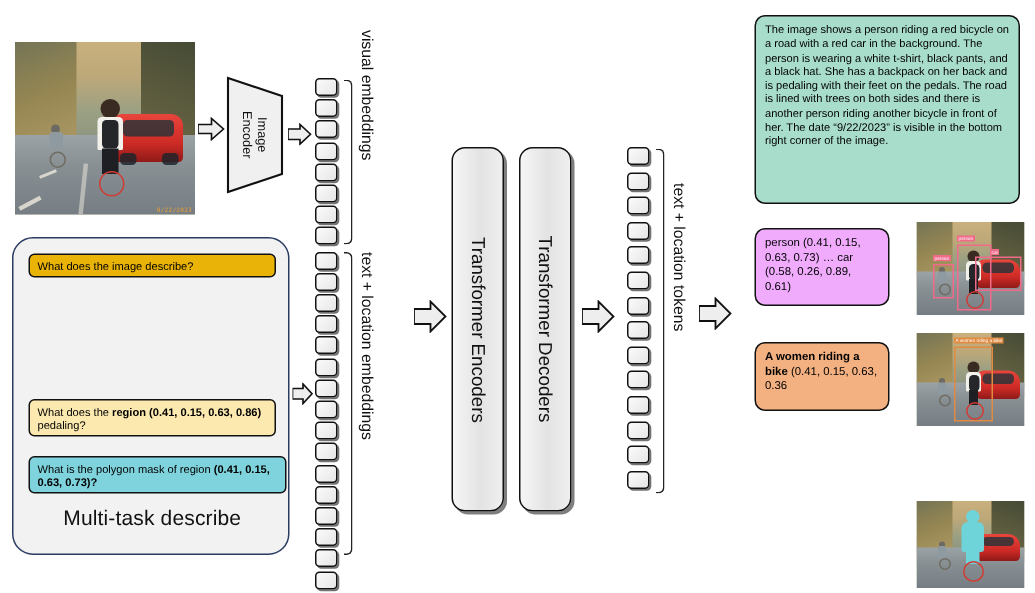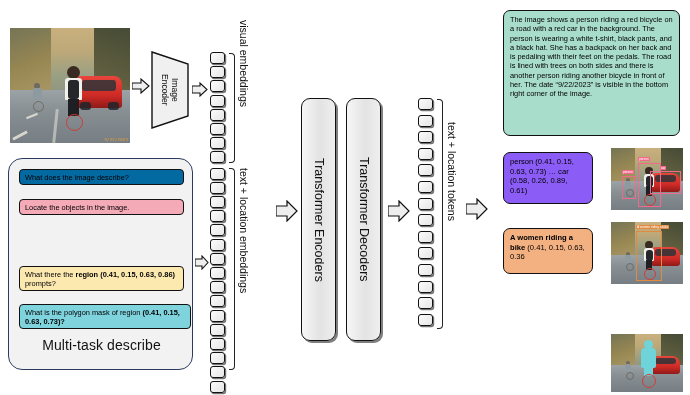--- a/index.html
+++ b/index.html
@@ -117,31 +117,28 @@
     <div class="rider2" style="left:20px;top:55px;width:14px;height:32px;">
       <div class="h" style="left:4px;top:0;width:6px;height:6px;"></div>
       <div class="b" style="left:3px;top:5px;width:9px;height:12px;"></div>
       <div class="w" style="left:3px;top:18px;width:9px;height:9px;"></div>
     </div>
     <div class="stamp">9/22/2023</div>
   </div>
 
   <div class="prompt-panel" style="left:8px;top:158px;width:185px;height:212px;">
 
-    <div class="pbox" style="left:10px;top:10px;width:165px;height:16px;background:#0369a1;">
+    <div class="pbox" style="left:10px;top:10px;width:165px;height:16px;background:#eab308;">
       <span>What does the image describe?</span>
     </div>
 
-    <div class="pbox" style="left:10px;top:40px;width:165px;height:16px;background:#f5aab7;">
-      <span>Locate the objects in the image.</span>
-    </div>
 
 
     <div class="pbox" style="left:10px;top:107px;width:165px;height:25px;background:#fbe9b0;">
-      <span>What there the </span><b>region (0.41, 0.15, 0.63, 0.86)</b><span> prompts?</span>
+      <span>What does the </span><b>region (0.41, 0.15, 0.63, 0.86)</b><span> pedaling?</span>
     </div>
 
     <div class="pbox" style="left:10px;top:145px;width:172px;height:25px;background:#7fd3dd;">
       <span>What is the polygon mask of region </span><b>(0.41, 0.15, 0.63, 0.73)?</b>
     </div>
 
     <div class="mtp" style="left:0;top:178px;width:185px;">Multi-task describe</div>
   </div>
 
   <div class="arrow" style="left:132px;top:78px;width:18px;height:16px;">
@@ -250,21 +247,21 @@
   <div class="arrow" style="left:466px;top:198px;width:22px;height:22px;">
     <svg width="22" height="22" viewBox="0 0 22 22">
       <polygon points="0,6 11,6 11,1 21,11 11,21 11,16 0,16" fill="#eeeeee" stroke="#111" stroke-width="1.2"></polygon>
     </svg>
   </div>
 
   <div class="obox big" style="left:503px;top:10px;width:177px;height:126px;background:#a8dccb;">
     <span>The image shows a person riding a red bicycle on a road with a red car in the background. The person is wearing a white t-shirt, black pants, and a black hat. She has a backpack on her back and is pedaling with their feet on the pedals. The road is lined with trees on both sides and there is another person riding another bicycle in front of her. The date “9/22/2023” is visible in the bottom right corner of the image.</span>
   </div>
 
-  <div class="obox" style="left:503px;top:152px;width:90px;height:52px;background:#8b5cf6;">
+  <div class="obox" style="left:503px;top:152px;width:90px;height:52px;background:#f0abfc;">
     <span>person (0.41, 0.15, 0.63, 0.73) … car (0.58, 0.26, 0.89, 0.61)</span>
   </div>
 
   <div class="thumb" style="left:611px;top:148px;width:72px;height:62px;">
     <div class="photo" style="left:0;top:0;width:72px;height:62px;">
       <div class="sky"></div>
       <div class="treesL"></div>
       <div class="treesR"></div>
       <div class="road"></div>
       <div class="car" style="left:40px;top:25px;width:29px;height:19px;"></div>

